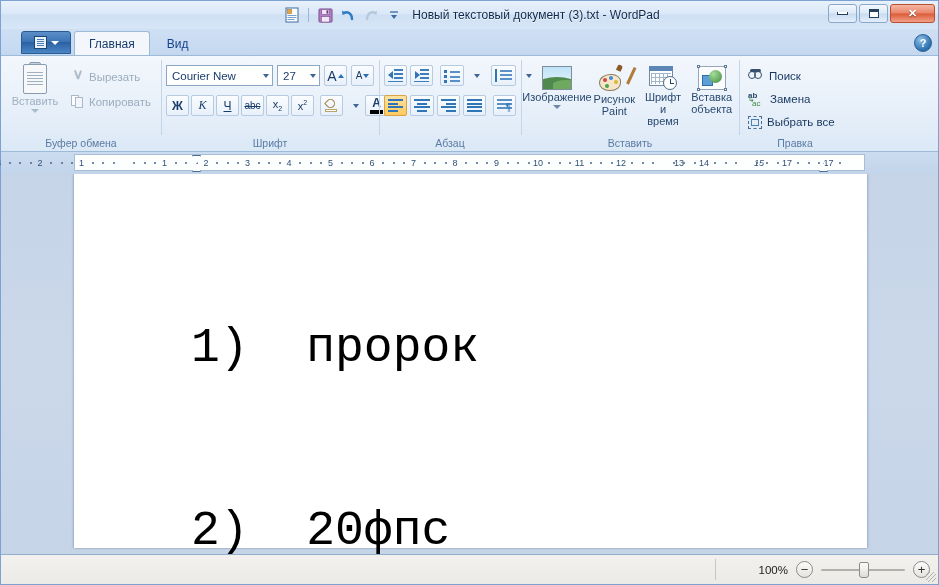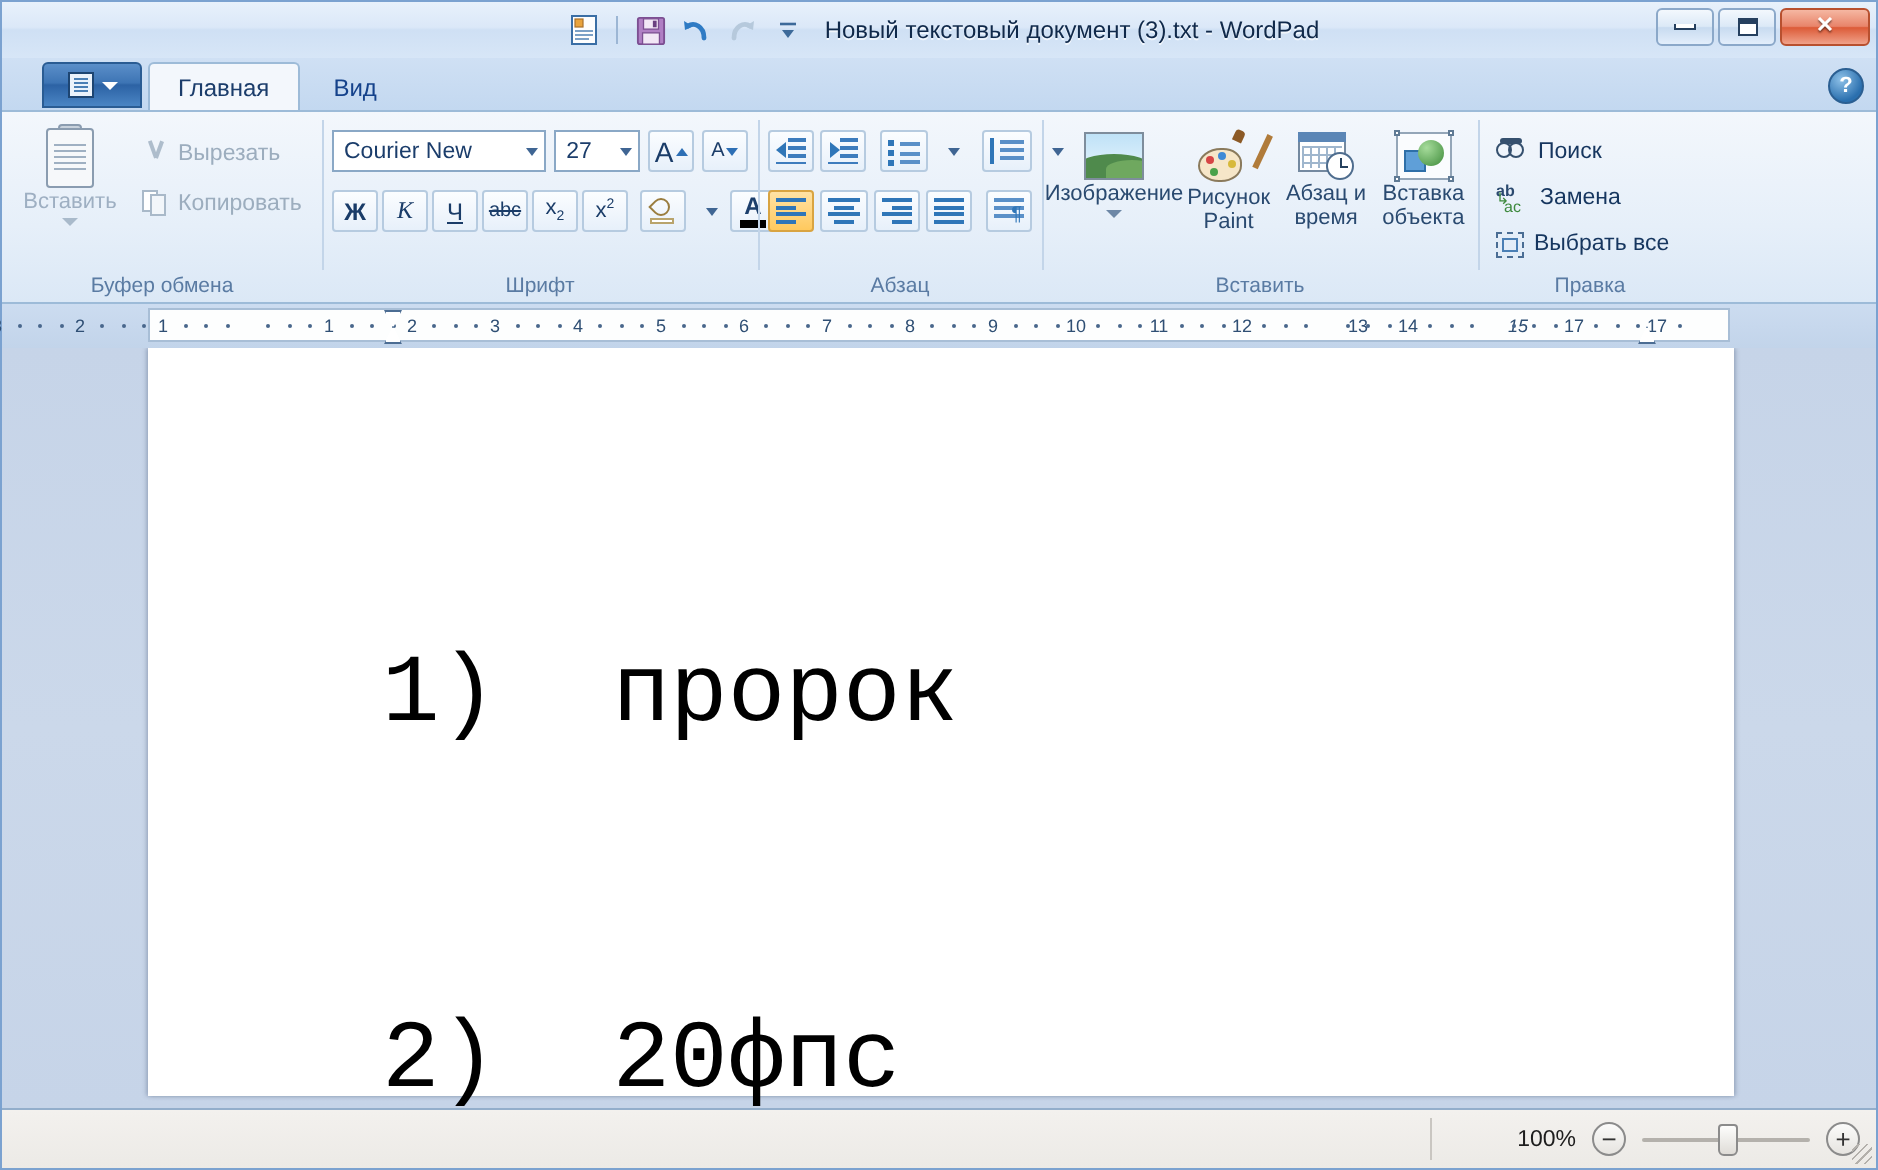--- a/index.html
+++ b/index.html
@@ -669,21 +669,21 @@
           <span class="lbl" style="white-space:pre-line">Рисунок
 Paint</span>
         </div>
         <div class="bigbtn ins-btn">
           <span class="ic-datetime">
             <span class="cal"></span>
               <span class="hdr"></span>
               <span class="grid"></span>
               <span class="clock"></span>
           </span>
-          <span class="lbl" style="white-space:pre-line">Абзац и
+          <span class="lbl" style="white-space:pre-line">Шрифт и
 время</span>
         </div>
         <div class="bigbtn ins-btn">
           <span class="ic-object">
             <span class="cube"></span>
               <span class="ball"></span>
             <span class="h h1"></span>
               <span class="h h2"></span>
               <span class="h h3"></span>
               <span class="h h4"></span>

